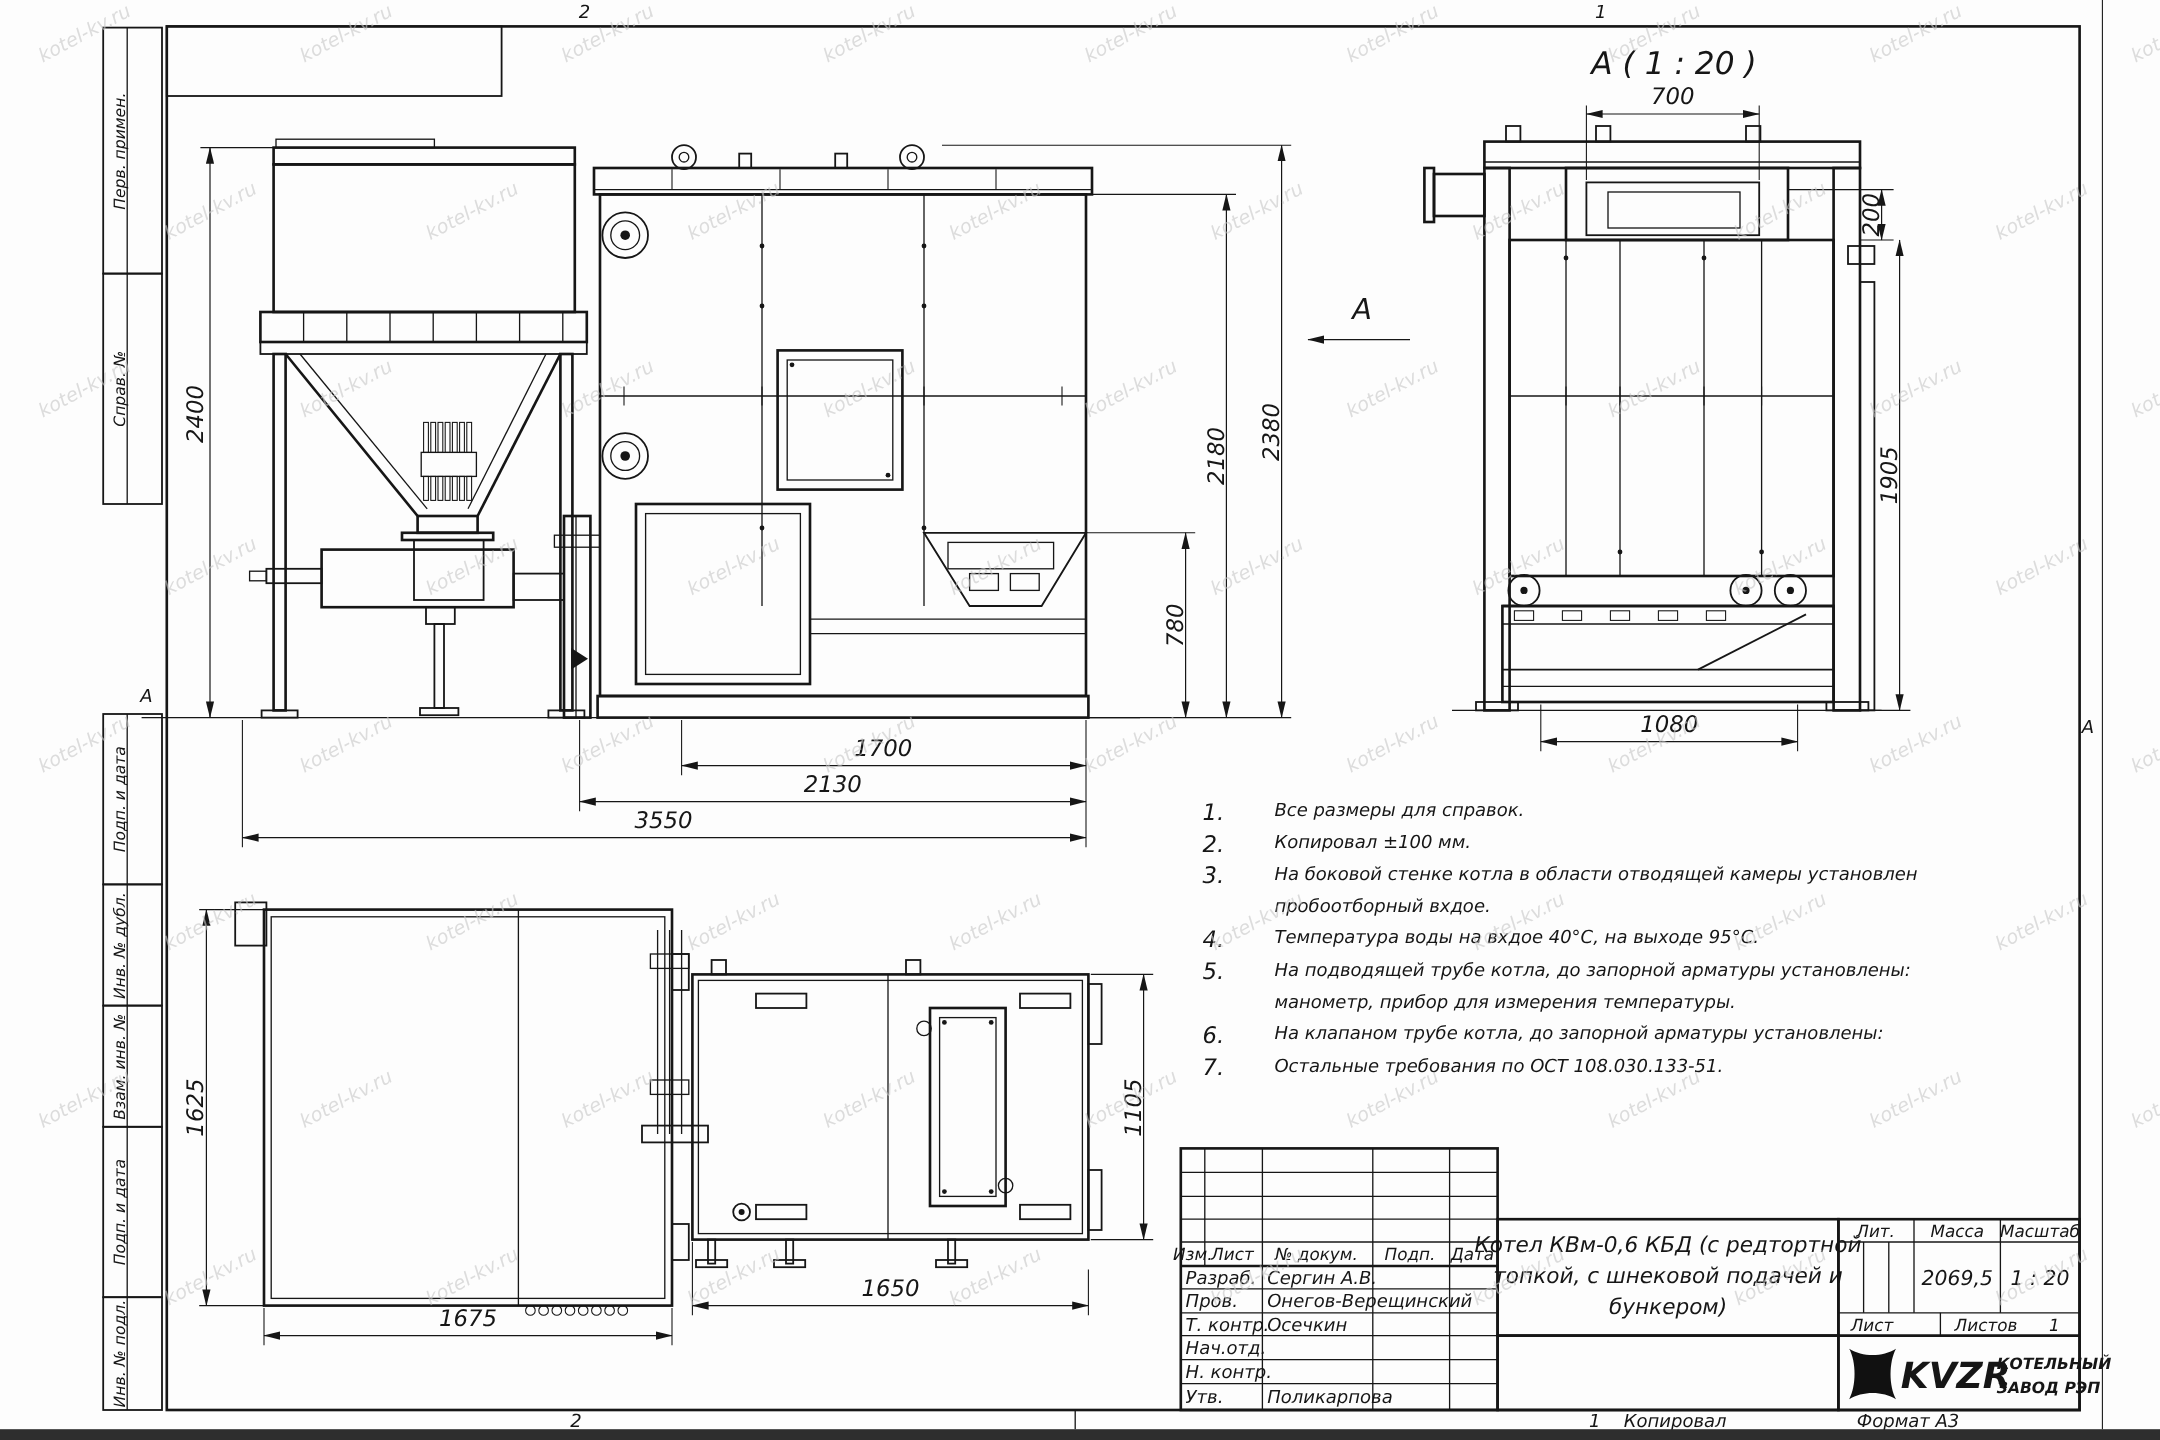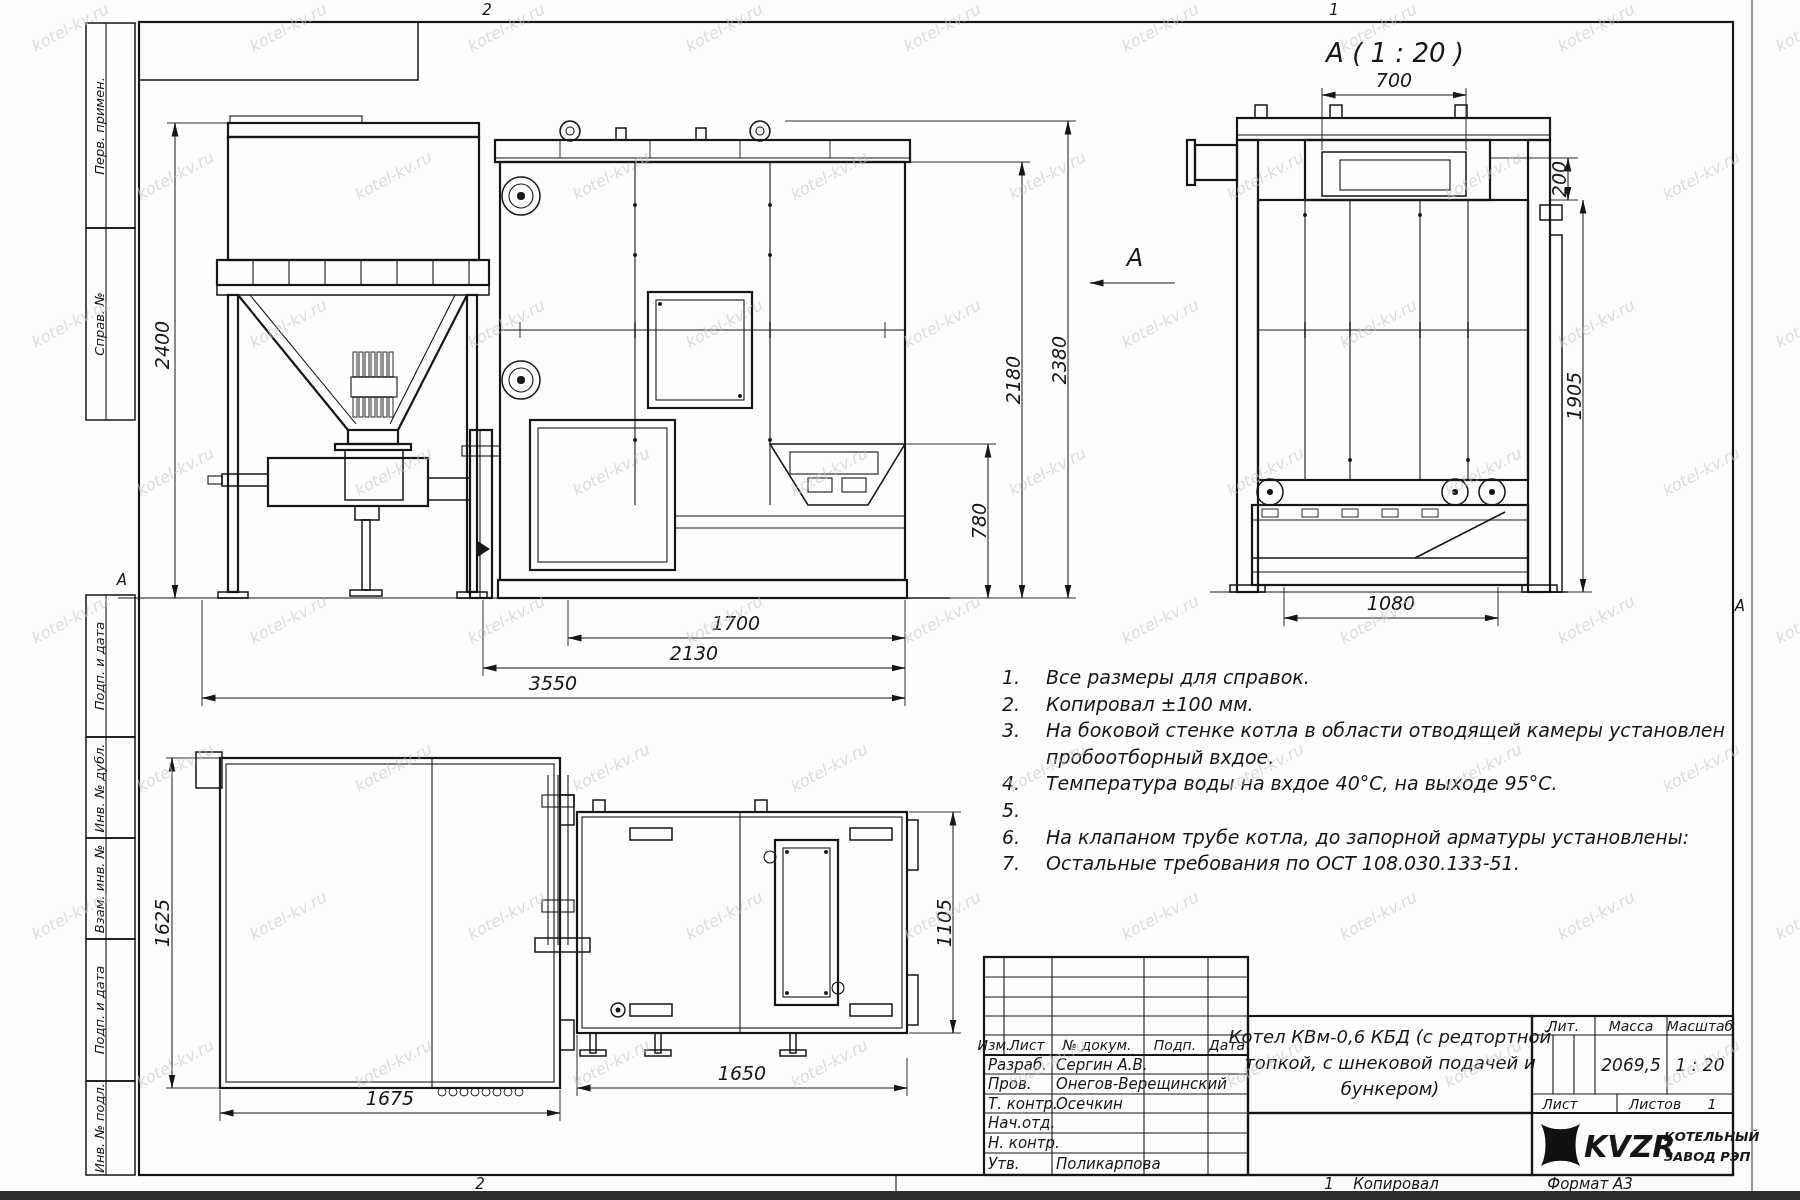--- a/index.html
+++ b/index.html
@@ -11,21 +11,21 @@
   .s15{stroke:#161616;stroke-width:1.5;fill:none;}
   .s1{stroke:#161616;stroke-width:1.1;fill:none;}
   .t{stroke:#161616;stroke-width:0.9;fill:none;}
   .dim{stroke:#161616;stroke-width:1;fill:none;}
   .dtxt{font-size:19px;}
   .ztxt{font-size:15px;}
   .stxt{font-size:13px;}
   #notes{position:absolute;left:1002px;top:666px;width:770px;z-index:3;}
   .nline{display:flex;height:26.6px;align-items:flex-start;}
   .nnum{width:30px;flex:none;font-style:italic;font-size:19px;color:#161616;}
-  .ntxt{margin-left:14px;font-style:italic;font-size:19px;color:#161616;white-space:nowrap;text-align:center;}
+  .ntxt{margin-left:30px;font-style:italic;font-size:15px;color:#161616;white-space:nowrap;text-align:center;}
   #wm{position:absolute;left:0;top:0;width:1800px;height:1200px;z-index:5;pointer-events:none;opacity:.6;}
   .wmi{position:absolute;font-size:16px;font-style:italic;transform:rotate(-28deg);white-space:nowrap;}
   #botbar{position:absolute;left:0;top:1191px;width:1800px;height:9px;background:#2e2e2e;z-index:6;}
 </style>
 </head>
 <body>
 
 <div id="page">
 
 <svg width="1800" height="1200" viewBox="0 0 1800 1200">
@@ -493,20 +493,25 @@
   <div class="nline">
         <span class="nnum"></span>
         <span class="ntxt">пробоотборный вхдое.</span>
       </div>
   <div class="nline">
         <span class="nnum">4.</span>
         <span class="ntxt">Температура воды на вхдое 40°С, на выходе 95°С.</span>
       </div>
   <div class="nline">
         <span class="nnum">5.</span>
+        <span class="ntxt">На подводящей трубе котла, до запорной арматуры установлены:</span>
+      </div>
+  <div class="nline">
+        <span class="nnum"></span>
+        <span class="ntxt">манометр, прибор для измерения температуры.</span>
       </div>
   <div class="nline">
         <span class="nnum">6.</span>
         <span class="ntxt">На клапаном трубе котла, до запорной арматуры установлены:</span>
       </div>
   <div class="nline">
         <span class="nnum">7.</span>
         <span class="ntxt">Остальные требования по ОСТ 108.030.133-51.</span>
       </div>
 </div>

